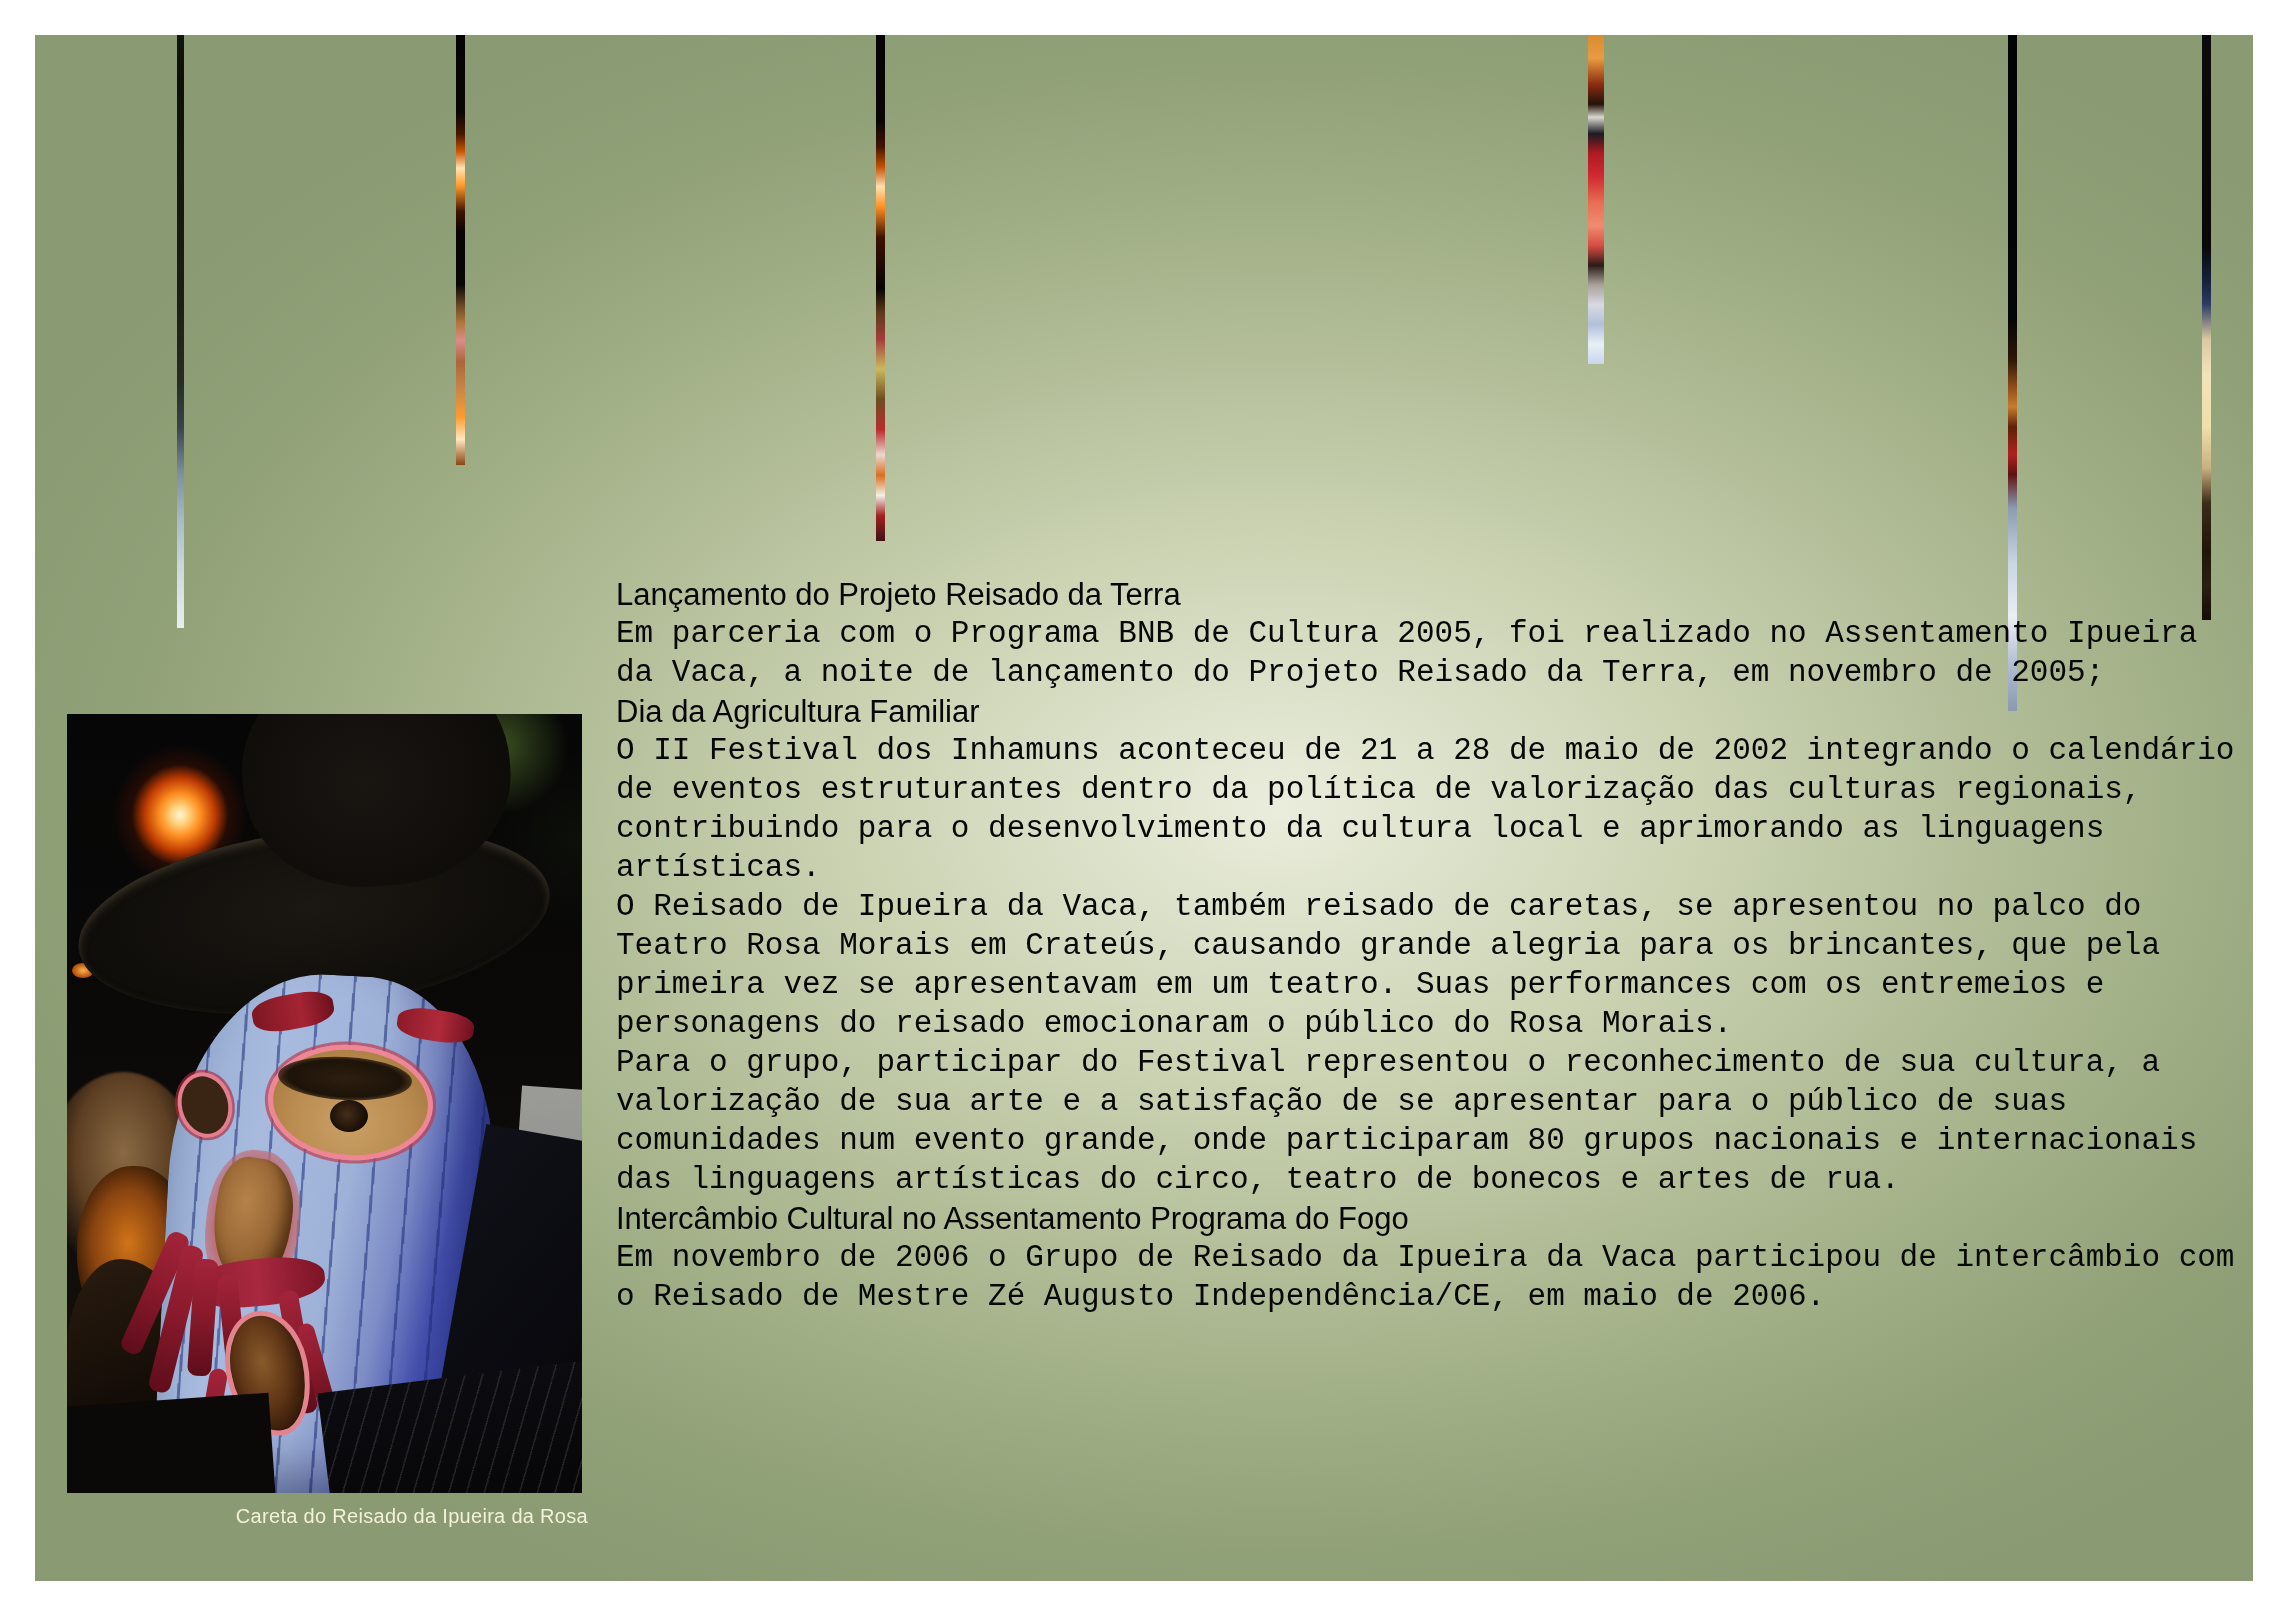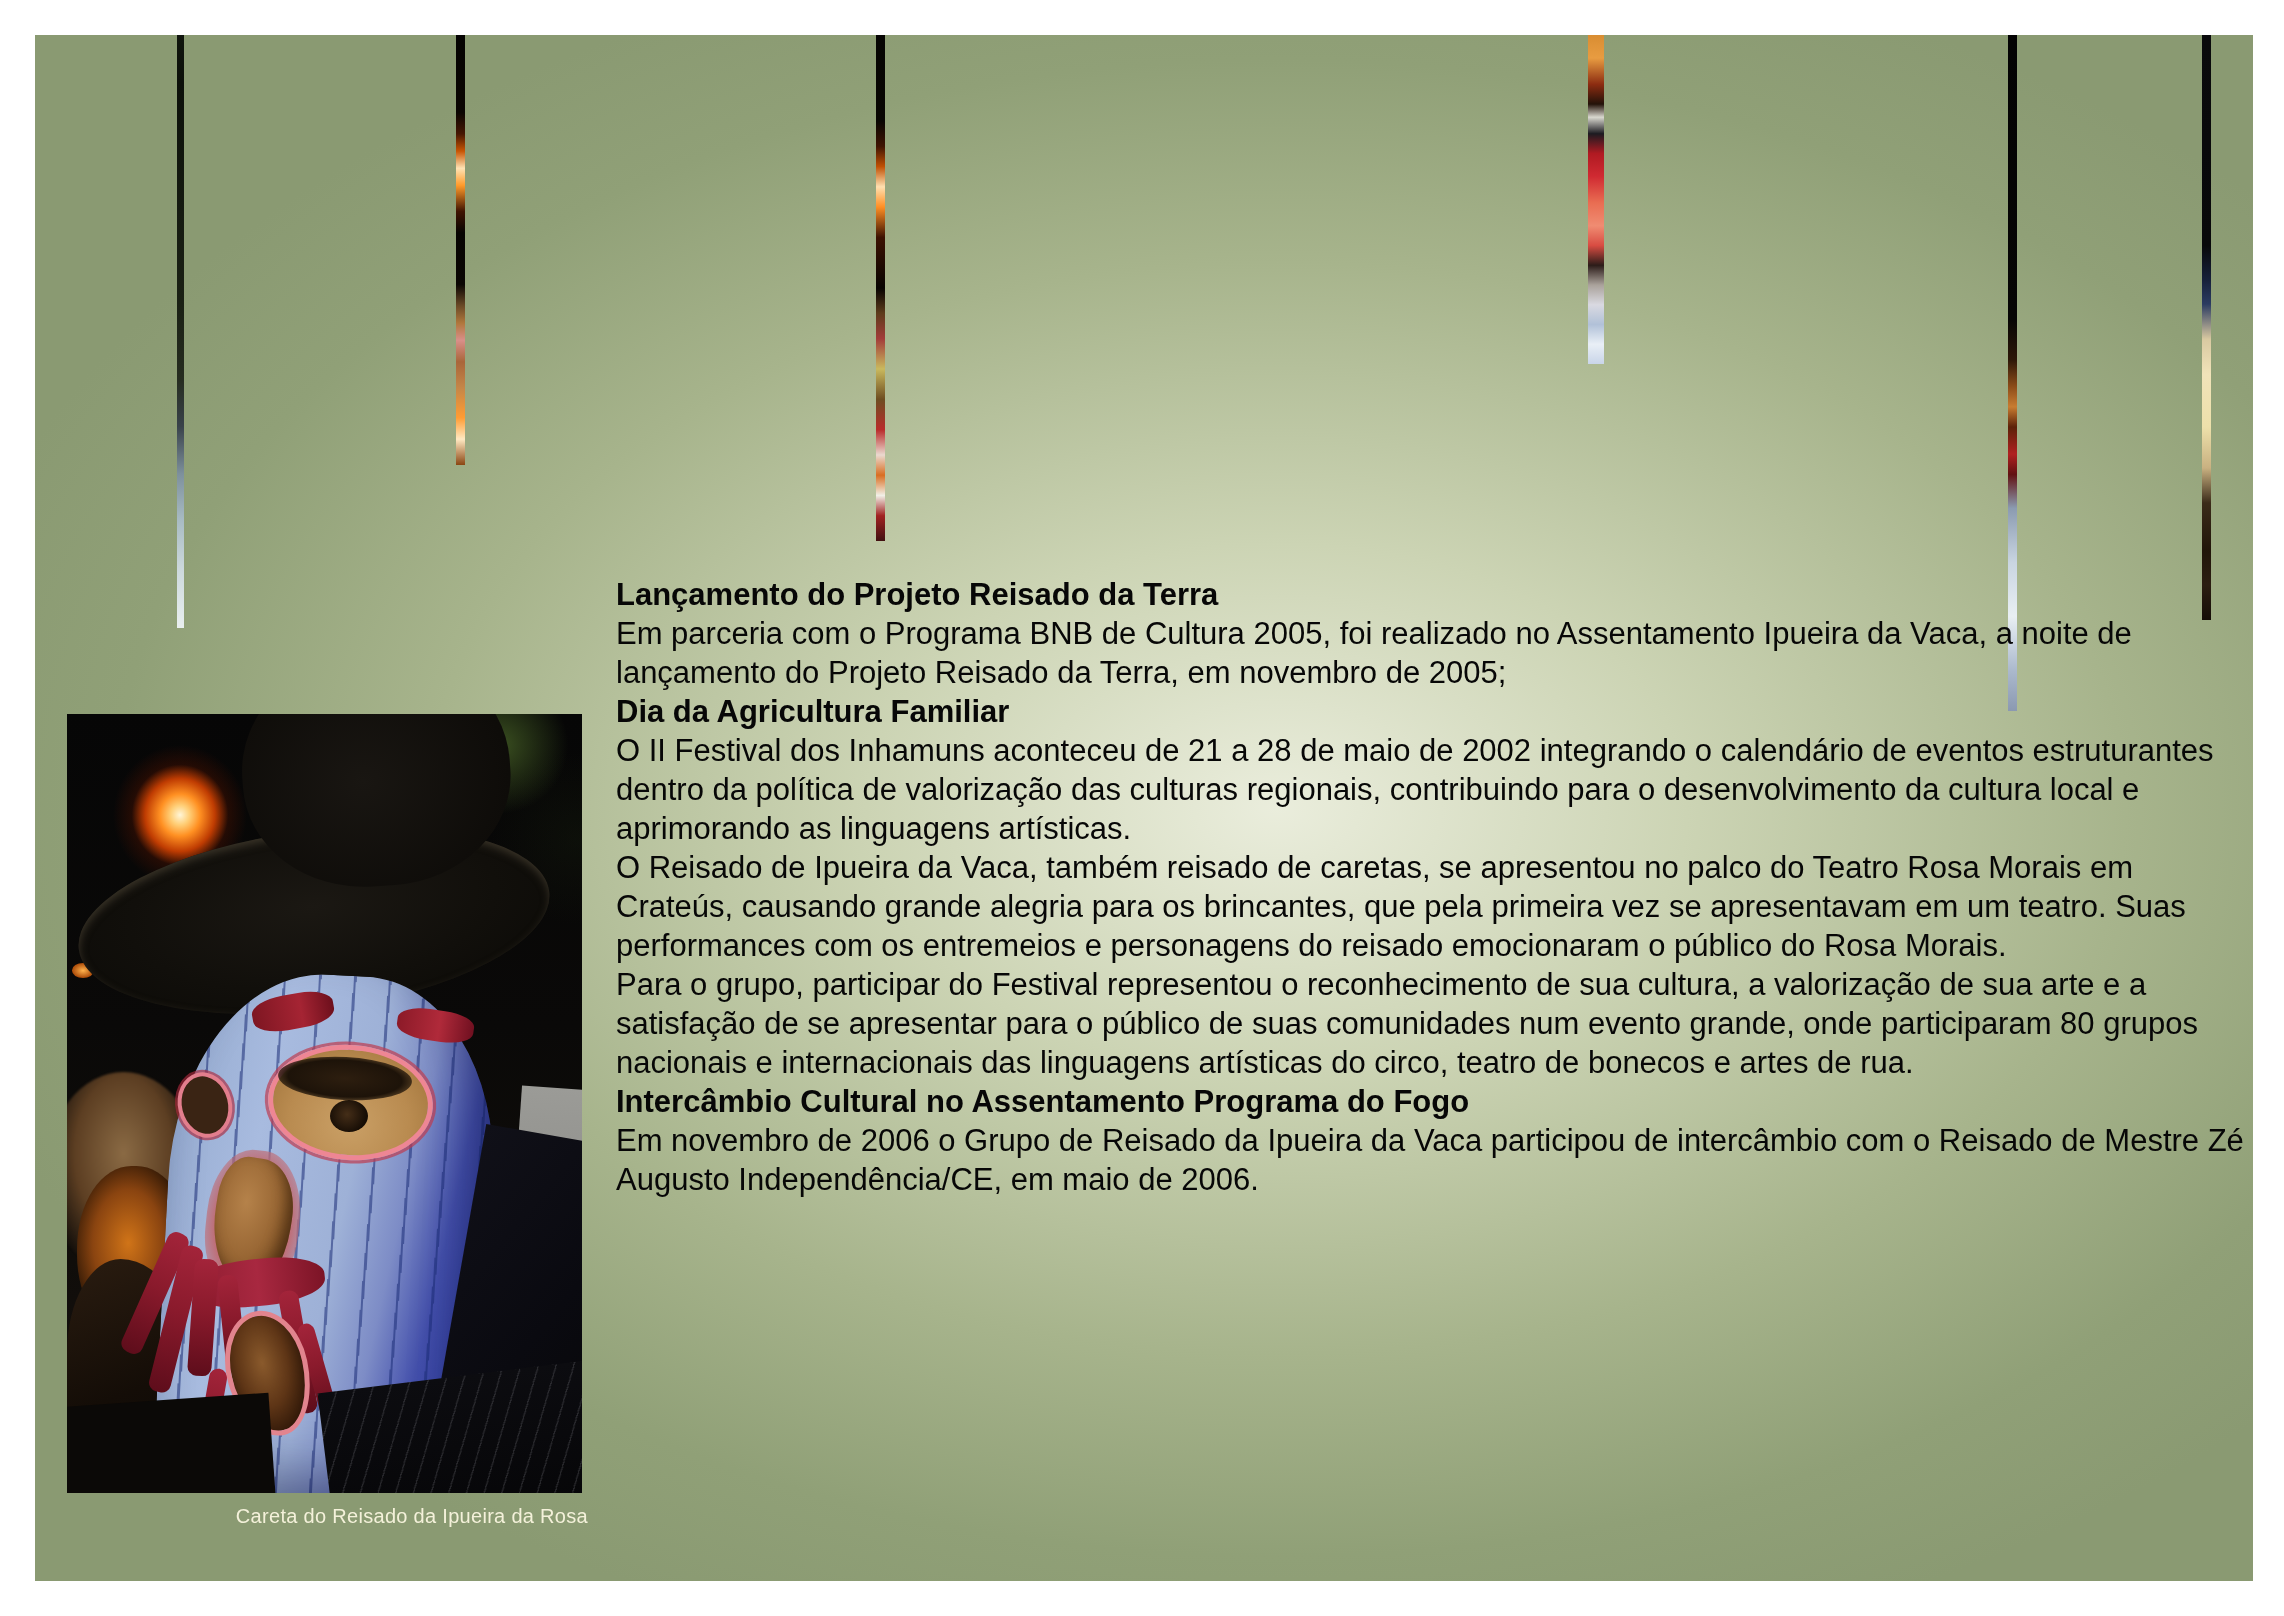--- a/index.html
+++ b/index.html
@@ -107,22 +107,22 @@
       linear-gradient(180deg,#0c0c10,#060608);}
   
   #caption{position:absolute;left:32px;top:1470px;width:521px;text-align:right;
     font-size:20px;color:#f4f1da;letter-spacing:0.3px;}
 
   
   #textcol{position:absolute;left:581px;top:540px;width:1632px;color:#070707;
     font-size:31px;line-height:39px;}
   .section{margin:0;}
   .section + .section{}
-  .section h2{margin:0;font-size:31px;line-height:39px;font-weight:bold;}
-  .section p{margin:0;}
+  .section h2{margin:0;font-size:31px;line-height:39px;font-weight:normal;}
+  .section p{margin:0;font-family:Liberation Mono, monospace;}
 </style>
 </head>
 <body>
 
 <div id="page">
   <div id="canvas">
 
     <div id="strip1" class="strip"></div>
     <div id="strip2" class="strip"></div>
     <div id="strip3" class="strip"></div>

